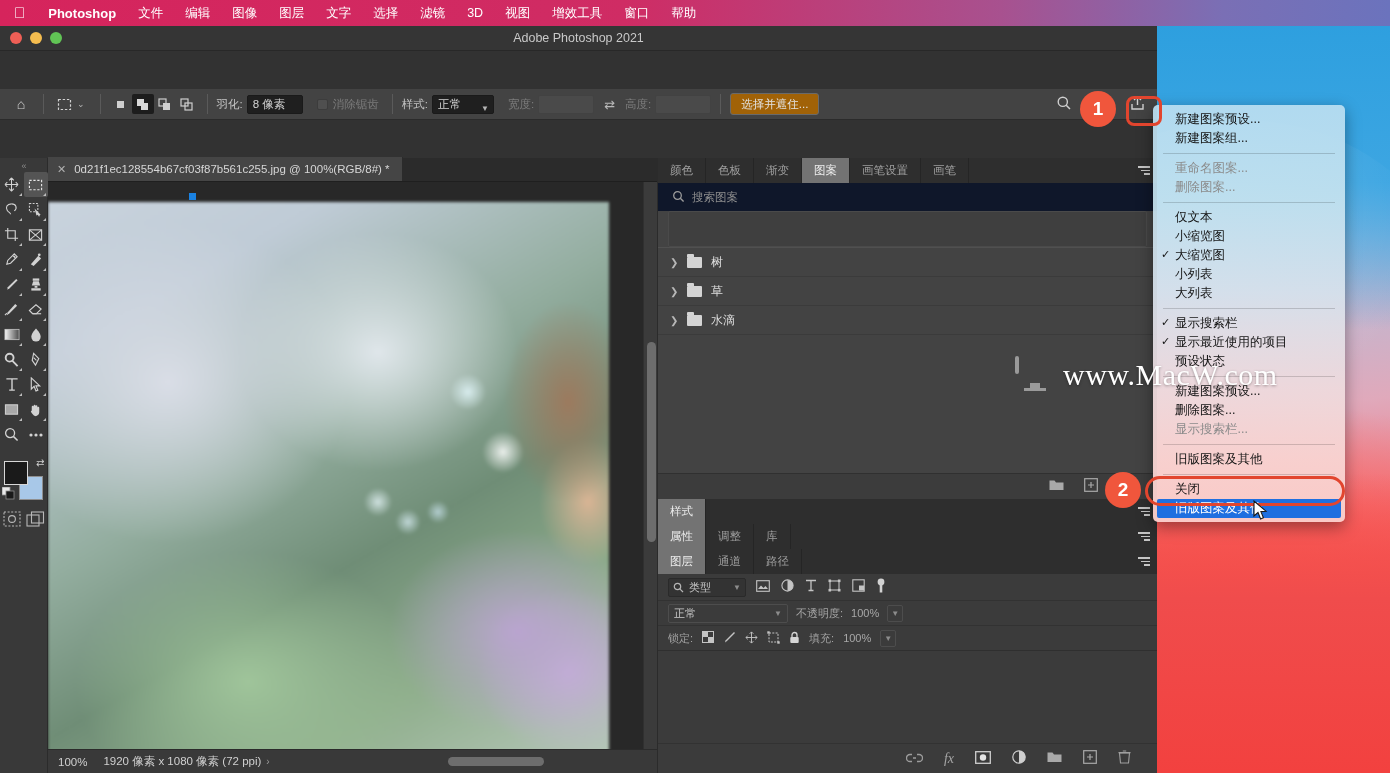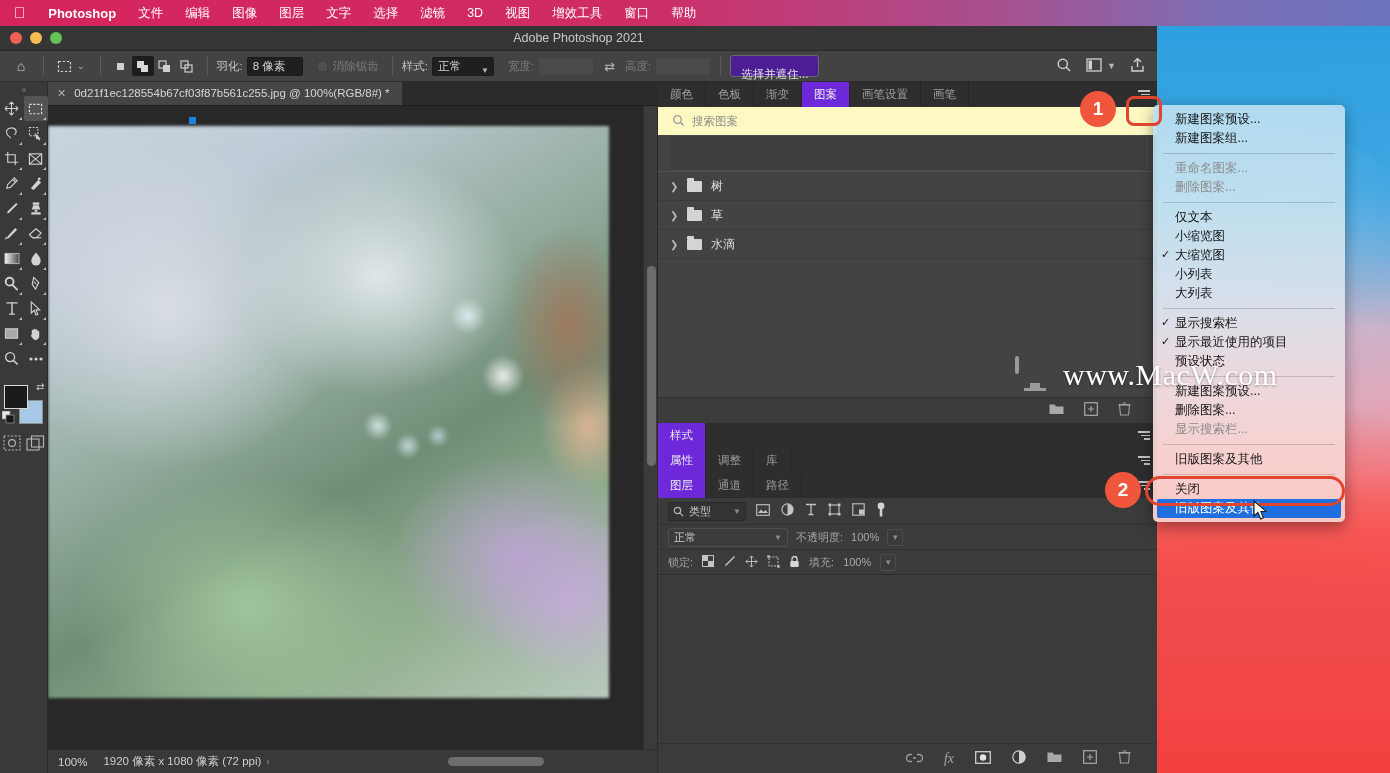--- a/index.html
+++ b/index.html
@@ -51,21 +51,21 @@
   #menubar .apple {
     font-size: 15px; line-height: 1; padding: 0 12px 2px 4px; color: #fff;
   }
   #menubar .mb-item { padding: 0 11px; font-size: 12.5px; white-space: nowrap; }
   #menubar .mb-item.bold { font-weight: bold; font-size: 13px; }
 
   
   #ps-window {
     position: absolute; left: 0; top: 26px; width: 1157px; height: 747px;
     background: #323232; z-index: 20;
-    display: flex; flex-direction: column;
+    display: flex; flex-direction: column; gap: 38px;
   }
   
   #ps-title {
     height: 25px; background: #353535; position: relative;
     display: flex; align-items: center; flex: 0 0 25px;
     border-bottom: 1px solid #282828;
   }
   .traffic { display: flex; gap: 8px; padding-left: 10px; align-items: center; }
   .tl { width: 12px; height: 12px; border-radius: 50%; }
   .tl.r { background: #ef5f56; }
@@ -95,22 +95,22 @@
   }
   .ob-input.dis { background: #4a4a4a; border-color: #424242; color: #6f6f6f; }
   .ob-select {
     background: #1f1f1f; border: 1px solid #1a1a1a; color: #d2d2d2;
     height: 19px; font-size: 11.5px; padding: 0 16px 0 5px; border-radius: 2px;
     position: relative; min-width: 62px; line-height: 17px;
   }
   .ob-select .cv { position: absolute; right: 4px; top: 4px; font-size: 8px; color: #b5b5b5; }
   .ob-check { width: 11px; height: 11px; background: #4f4f4f; border: 1px solid #3c3c3c; border-radius: 2px; margin-right: 5px; }
   .ob-btn {
-    background: #4c1d95; border: 1px solid #6a6a6a; color: #e2e2e2;
-    height: 22px; line-height: 20px; padding: 8px 10px; font-size: 11.5px;
+    background: #a16207; border: 1px solid #6a6a6a; color: #e2e2e2;
+    height: 22px; line-height: 20px; padding: 0 10px; font-size: 11.5px;
     border-radius: 3px; white-space: nowrap;
   }
   .ob-right { margin-left: auto; display: flex; align-items: center; gap: 14px; padding-right: 4px; }
 
   
   #main-row { flex: 1 1 auto; display: flex; min-height: 0; }
 
   
   #toolbox {
     width: 48px; background: #393939; flex: 0 0 48px;
@@ -195,35 +195,35 @@
   }
   .panel-tabbar {
     height: 25px; flex: 0 0 25px; background: #2e2e2e;
     display: flex; align-items: stretch; position: relative;
   }
   .ptab {
     display: flex; align-items: center; padding: 0 12px; font-size: 11.5px;
     color: #9e9e9e; background: #2e2e2e; border-right: 1px solid #252525;
     white-space: nowrap;
   }
-  .ptab.active { background: #6d28d9; color: #ececec; }
+  .ptab.active { background: #737373; color: #ececec; }
   .ptab-menu {
     margin-left: auto; width: 26px; display: flex; align-items: center; justify-content: center;
   }
   .hamburger { display: flex; flex-direction: column; gap: 2px; align-items: flex-end; }
   .hamburger i { display: block; height: 1.5px; background: #c5c5c5; }
   .hamburger i:nth-child(1) { width: 12px; }
   .hamburger i:nth-child(2) { width: 9px; }
   .hamburger i:nth-child(3) { width: 6px; }
 
   
   #patterns-panel { background: #434343; flex: 0 0 316px; display: flex; flex-direction: column; }
   .pat-search {
     height: 28px; display: flex; align-items: center; gap: 7px;
-    padding: 0 14px; color: #8e8e8e; font-size: 11.5px; background: #fef9c3;
+    padding: 0 14px; color: #8e8e8e; font-size: 11.5px; background: #0f172a;
   }
   .pat-recent { height: 36px; background: #3f3f3f; margin: 0 10px; border-radius: 2px; border:1px solid #4a4a4a;}
   .pat-list { flex: 1 1 auto; border-top: 1px solid #505050; }
   .pat-row {
     height: 29px; display: flex; align-items: center; gap: 9px;
     padding-left: 12px; border-bottom: 1px solid #3b3b3b; color: #dedede; font-size: 12px;
   }
   .pat-row .arrow { color: #b8b8b8; font-size: 10px; width: 8px; }
   .folder {
     width: 15px; height: 11px; background: #d4d4d4; border-radius: 1px; position: relative;

